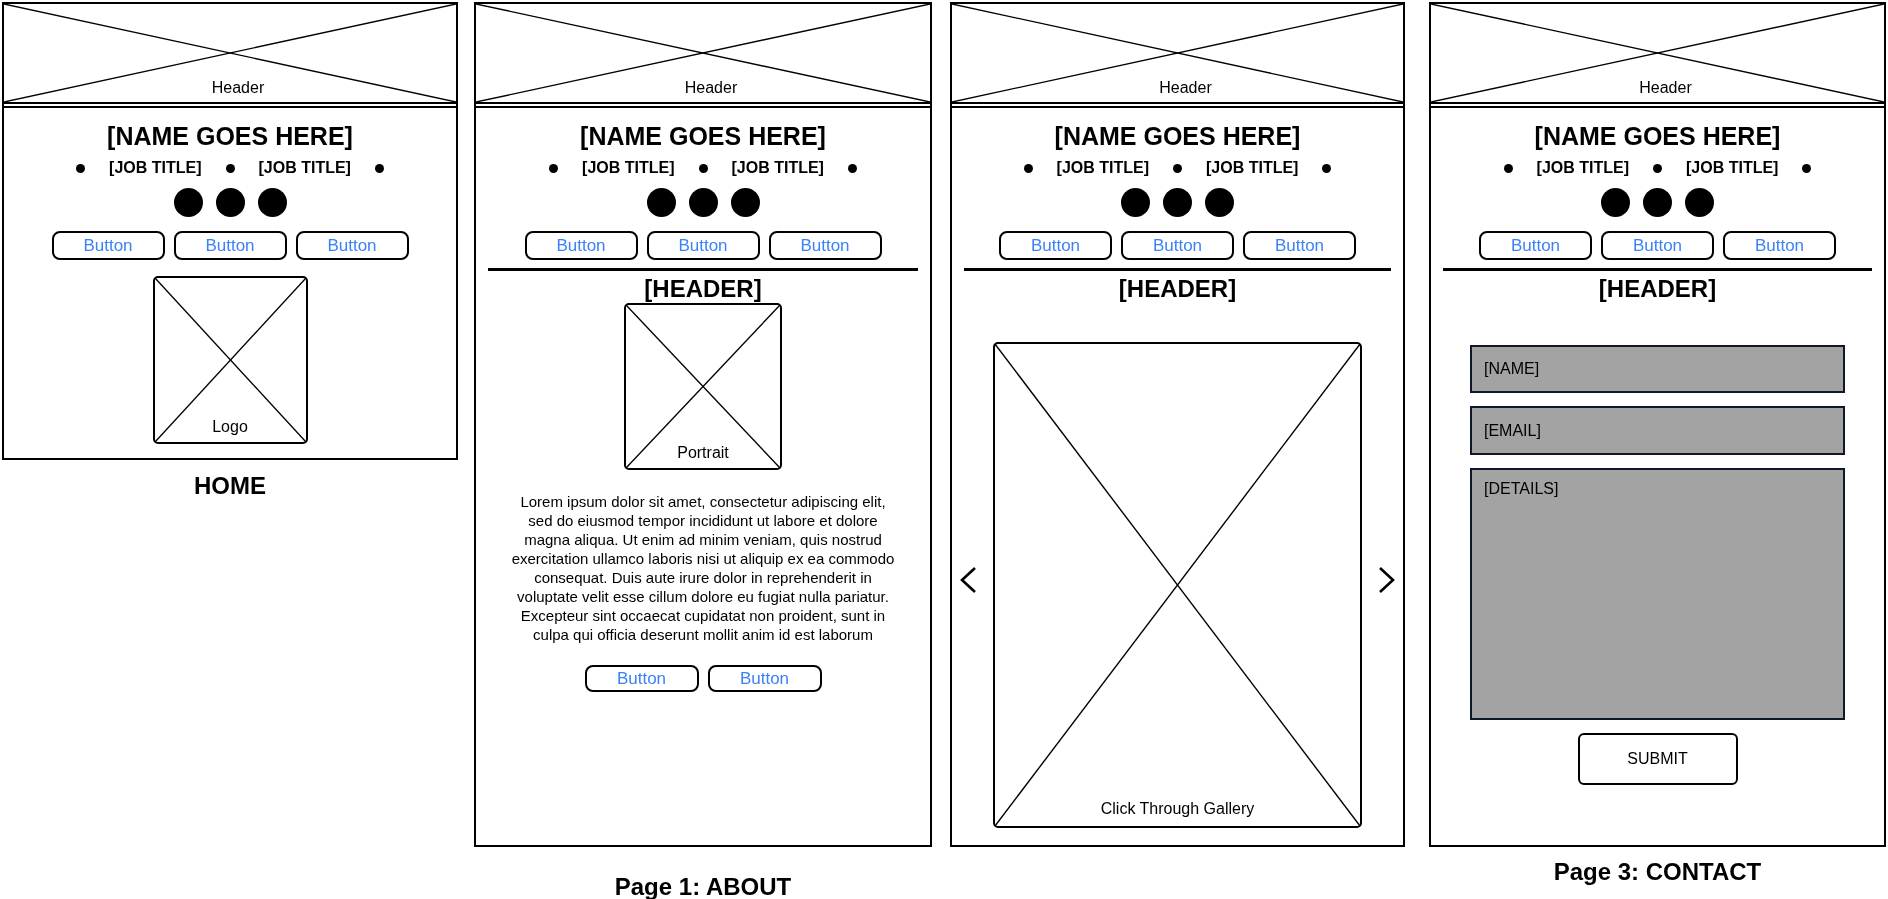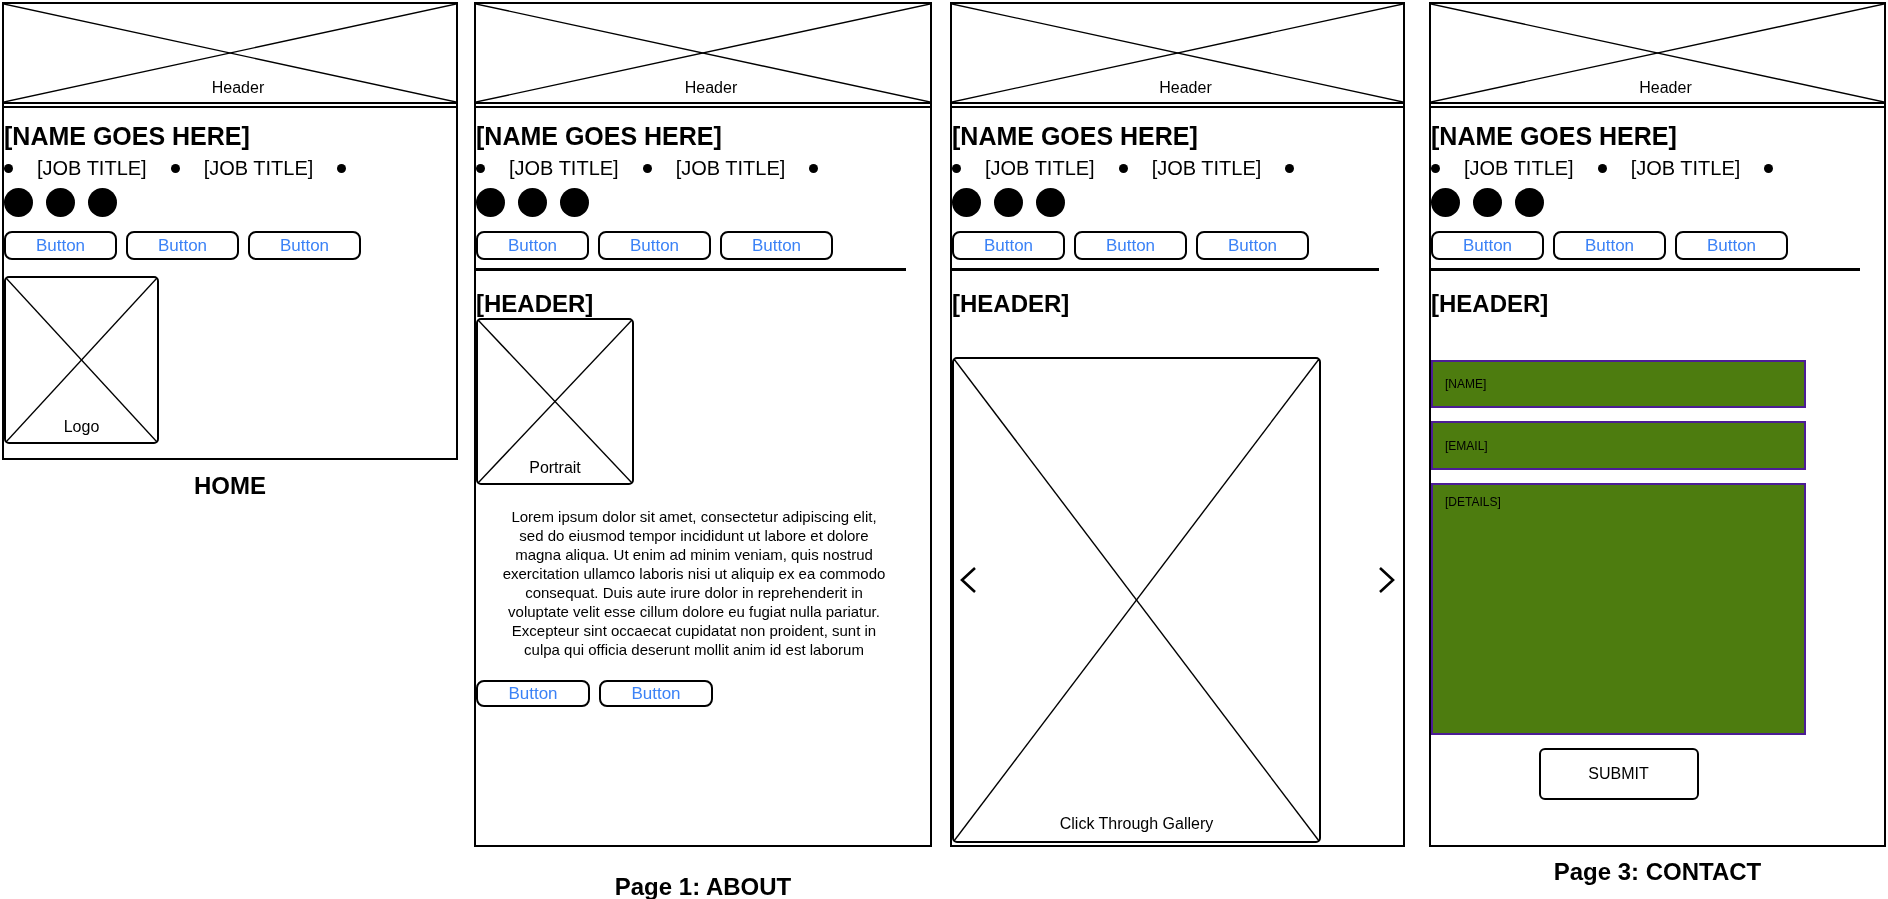--- a/index.html
+++ b/index.html
@@ -13,35 +13,35 @@
   .p2 { left:474px;  width:458px; height:845px; }
   .p3 { left:950px;  width:455px; height:845px; }
   .p4 { left:1429px; width:457px; height:845px; }
 
   .hdr { height:100px; border-bottom:2px solid #000; position:relative; flex:none; }
   .xsvg { position:absolute; inset:0; width:100%; height:100%; display:block; }
   .xsvg line { stroke:#000; stroke-width:1.4; vector-effect:non-scaling-stroke; }
   .hdr-label { position:absolute; left:16px; right:0; bottom:5px; text-align:center; font-size:16px; }
 
   .content { flex:1; border-top:2px solid #000; margin-top:2px; position:relative;
-             display:flex; flex-direction:column; min-height:0; }
+             display:flex; flex-direction:column; align-items:center; min-height:0; }
 
   .name { margin-top:13px; font-weight:bold; font-size:25px; line-height:30px; white-space:nowrap; }
   .job-row { display:flex; align-items:center; gap:24px; margin-top:5px; height:24px; }
-  .job { font-weight:normal; font-size:20px; white-space:nowrap; }
+  .job { font-weight:bold; font-size:16px; white-space:nowrap; }
   .bullet { width:9px; height:9px; border-radius:50%; background:#000; flex:none; }
   .dots-row { display:flex; gap:13px; margin-top:8px; }
   .dot { width:29px; height:29px; border-radius:50%; background:#000; }
   .btn-row { display:flex; gap:9px; margin-top:14px; }
   .wf-btn { width:113px; height:29px; border:2px solid #000; border-radius:8px; background:#fff;
             font-family:inherit; font-size:17px; color:#3b82f6; display:flex; align-items:center;
             justify-content:center; padding:0; cursor:pointer; }
 
   .sep { width:calc(100% - 24px); height:3px; background:#000; margin-top:8px; flex:none; }
-  .sec-header { margin-top:18px; font-weight:bold; font-size:24px; line-height:29px; }
+  .sec-header { margin-top:3px; font-weight:bold; font-size:24px; line-height:29px; }
 
   .xbox { position:relative; border:2px solid #000; border-radius:5px; background:#fff; flex:none; }
   .xbox-label { position:absolute; left:0; right:0; bottom:6px; text-align:center; font-size:16px; }
 
   .logo-box { width:155px; height:168px; margin-top:16px; }
   .portrait-box { width:158px; height:167px; }
 
   .lorem { margin-top:22px; width:436px; font-size:15px; line-height:19px; text-align:center;
            white-space:pre-line; }
   .btn-row2 { display:flex; gap:9px; margin-top:21px; }
@@ -49,22 +49,22 @@
 
   .gallery-box { width:calc(100% - 82px); height:486px; margin-top:39px; }
   .gallery-box .xbox-label { bottom:8px; font-size:16px; }
   .arrow { position:absolute; top:457px; width:22px; height:30px; cursor:pointer; }
   .arrow svg { display:block; width:100%; height:100%; }
   .arrow polyline { fill:none; stroke:#000; stroke-width:2.6; }
   .arrow-left { left:5px; }
   .arrow-right { right:5px; }
 
   .form { width:calc(100% - 78px); display:flex; flex-direction:column; margin-top:42px; }
-  .field { border:2px solid #4c1d95; border-radius:0; background:#4d7c0f; font-family:inherit;
-           font-size:12px; color:#000; width:100%; outline:none; }
+  .field { border:2px solid #0f172a; border-radius:0; background:#a3a3a3; font-family:inherit;
+           font-size:16px; color:#000; width:100%; outline:none; }
   .field::placeholder { color:#000; opacity:1; }
   .field-name  { height:48px; padding:0 12px; }
   .field-email { height:49px; padding:0 12px; margin-top:13px; }
   .field-details { height:252px; padding:10px 12px; margin-top:13px; resize:none; }
   .submit-btn { margin-top:13px; width:160px; height:52px; border:2px solid #000; border-radius:6px;
                 background:#fff; font-family:inherit; font-size:16px; color:#000; align-self:center;
                 cursor:pointer; }
 
   .page-label { position:absolute; font-weight:bold; font-size:24px; line-height:29px; text-align:center; }
   .lbl1 { left:2px;    width:456px; top:471px; }

